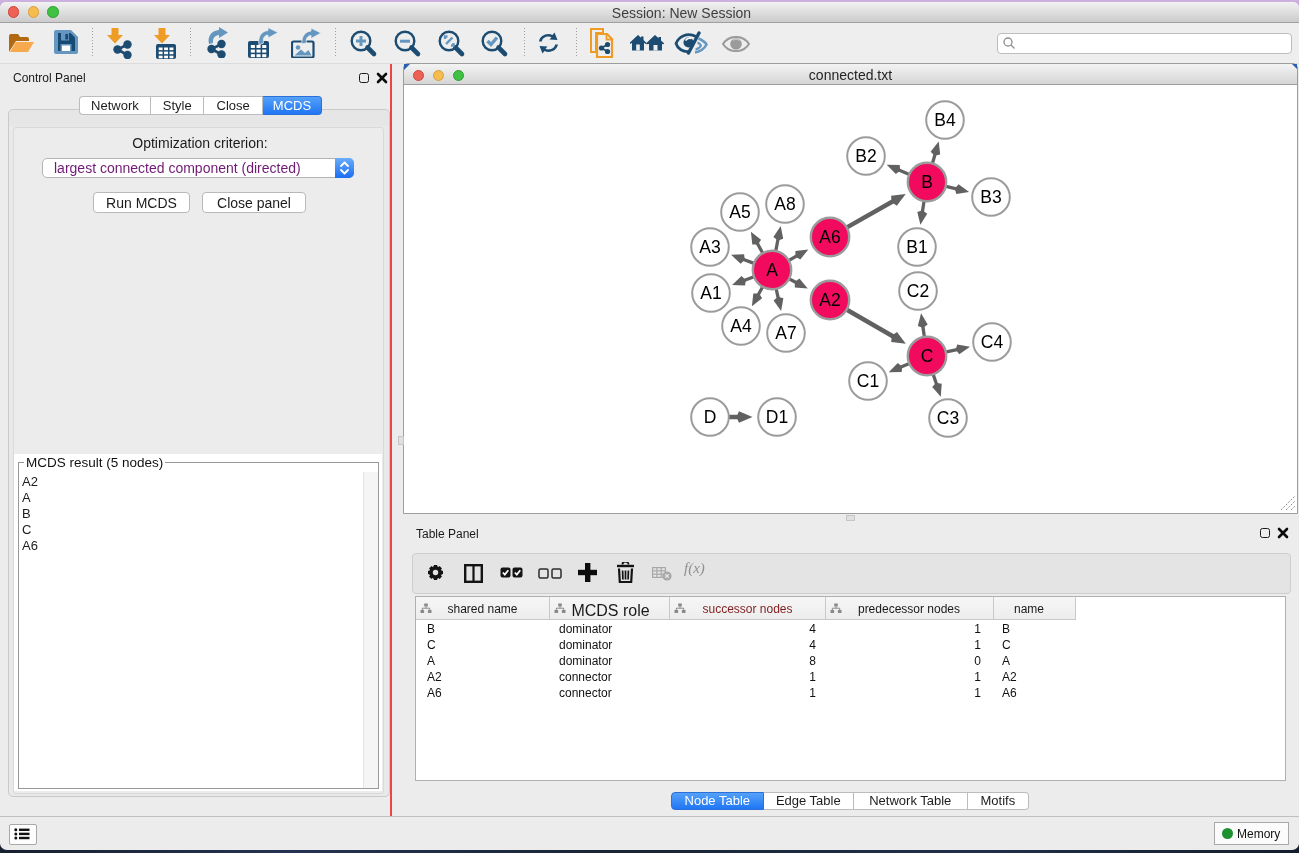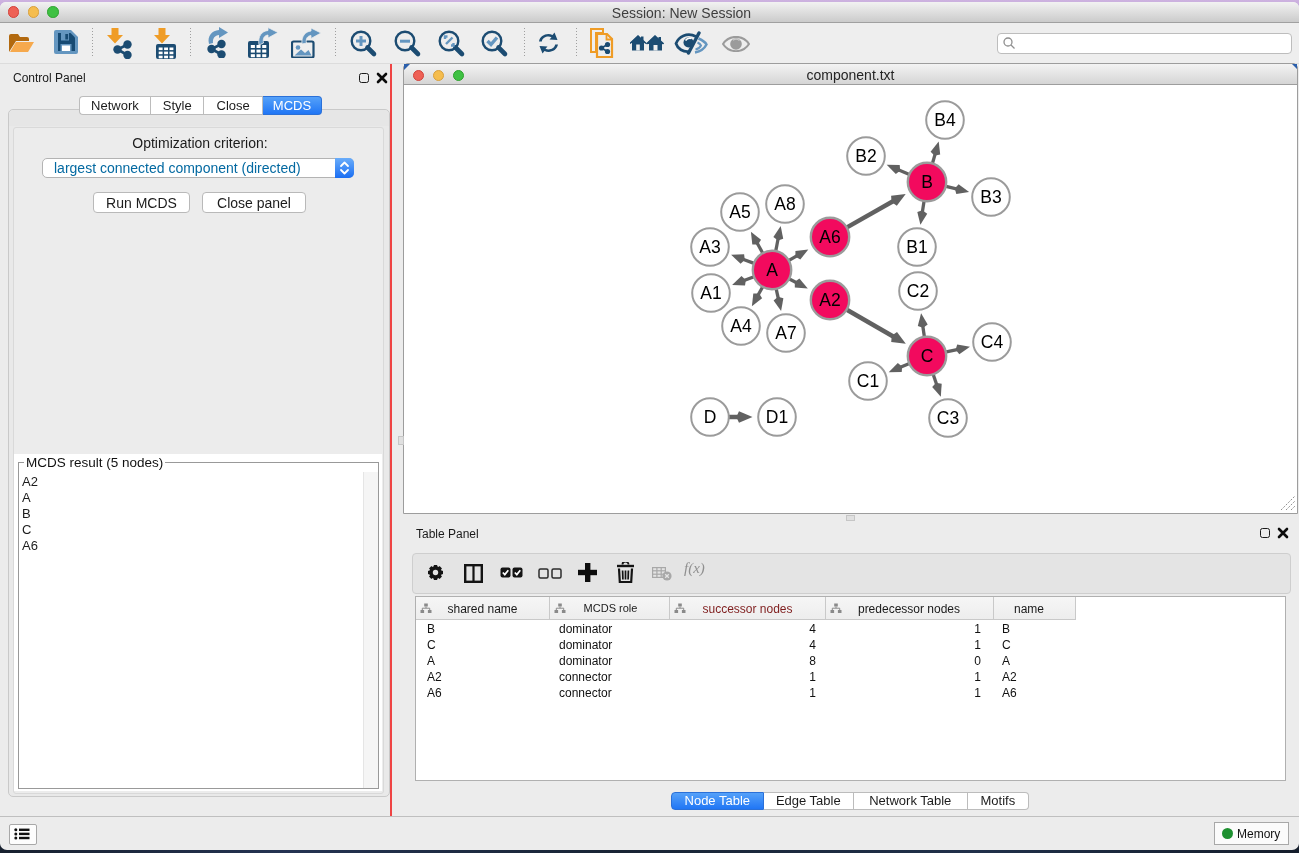--- a/index.html
+++ b/index.html
@@ -175,21 +175,21 @@
       <div style="box-sizing:border-box;width:71.8px;background:#fff;border:1px solid #bcbcbc;border-right:none;border-radius:4px 0 0 4px;display:flex;align-items:center;justify-content:center;color:#1c1c1c;">Network</div>
       <div style="box-sizing:border-box;width:52.9px;background:#fff;border:1px solid #bcbcbc;border-right:none;display:flex;align-items:center;justify-content:center;color:#1c1c1c;">Style</div>
       <div style="box-sizing:border-box;width:60px;background:#fff;border:1px solid #bcbcbc;display:flex;align-items:center;justify-content:center;color:#1c1c1c;">Close</div>
       <div style="box-sizing:border-box;width:58.5px;background:linear-gradient(#55a1f9,#2076f5);border:1px solid #2a70d8;border-left:none;border-radius:0 4px 4px 0;display:flex;align-items:center;justify-content:center;color:#fff;">MCDS</div>
     </div>
 
     <div class="abs" style="left:13px;top:63px;width:371px;height:667px;background:#ececec;border:1px solid #d9d9d9;border-radius:3px;box-sizing:border-box;"></div>
     <div class="abs" style="left:5px;top:71px;width:390px;text-align:center;font-size:14px;color:#1c1c1c;">Optimization criterion:</div>
 
     <div class="abs" style="left:42px;top:94px;width:312px;height:20px;background:#fff;border:1px solid #b3b3b3;border-radius:5px;box-sizing:border-box;"></div>
-    <div class="abs" style="left:54px;top:96px;font-size:14px;color:#0369a1;">largest connected component (directed)</div>
+    <div class="abs" style="left:54px;top:96px;font-size:14px;color:#701a75;">largest connected component (directed)</div>
     <div class="abs" style="left:335px;top:94px;width:19px;height:20px;background:linear-gradient(#6aadfa,#1a6ef3);border-radius:0 5px 5px 0;"></div>
     <svg class="abs" style="left:338px;top:96px;" width="13" height="16" viewBox="0 0 13 16">
       <path d="M3 6 L6.5 2.5 L10 6" fill="none" stroke="#fff" stroke-width="1.8" stroke-linecap="round" stroke-linejoin="round"></path>
       <path d="M3 10 L6.5 13.5 L10 10" fill="none" stroke="#fff" stroke-width="1.8" stroke-linecap="round" stroke-linejoin="round"></path>
     </svg>
 
     <div class="abs txt13" style="left:93px;top:128px;width:95px;height:19px;background:#fff;border:1px solid #b9b9b9;border-radius:4px;display:flex;align-items:center;justify-content:center;font-size:14px;">Run MCDS</div>
     <div class="abs txt13" style="left:202px;top:128px;width:102px;height:19px;background:#fff;border:1px solid #b9b9b9;border-radius:4px;display:flex;align-items:center;justify-content:center;font-size:14px;">Close panel</div>
 
     <div class="abs" style="left:14px;top:390px;width:368px;height:337px;background:#fff;"></div>
@@ -200,21 +200,21 @@
   </div>
 
   <div id="netwin" class="abs" style="left:403px;top:63px;width:895px;height:451px;">
 
     <div class="abs" style="left:0;top:0;width:895px;height:450.5px;border:1px solid #9d9d9d;border-radius:6px 6px 0 0;box-sizing:border-box;background:#fff;"></div>
 
     <div class="abs" style="left:0;top:0;width:895px;height:22px;background:linear-gradient(#f3f3f3,#d5d5d5);border:1px solid #9d9d9d;border-radius:6px 6px 0 0;box-sizing:border-box;"></div>
     <div class="abs" style="left:9.5px;top:6.5px;width:11px;height:11px;border-radius:50%;background:#ee6156;border:0.5px solid #d3423b;box-sizing:border-box;"></div>
     <div class="abs" style="left:29.5px;top:6.5px;width:11px;height:11px;border-radius:50%;background:#f5bd4e;border:0.5px solid #d9a03c;box-sizing:border-box;"></div>
     <div class="abs" style="left:49.5px;top:6.5px;width:11px;height:11px;border-radius:50%;background:#3fc143;border:0.5px solid #2da22d;box-sizing:border-box;"></div>
-    <div class="abs" style="left:0;top:3.5px;width:895px;text-align:center;font-size:14px;color:#242424;">component.txt</div>
+    <div class="abs" style="left:0;top:3.5px;width:895px;text-align:center;font-size:14px;color:#242424;">connected.txt</div>
 
     <svg class="abs" style="left:1px;top:1px;" width="6" height="6" viewBox="0 0 6 6">
         <path d="M0 0 L6 0 L0 6 Z" fill="#2b5fac"></path>
       </svg>
     <svg class="abs" style="left:889px;top:1px;" width="5" height="5" viewBox="0 0 5 5">
         <path d="M0 0 L5 0 L5 5 Z" fill="#2b5fac"></path>
       </svg>
 
     <svg class="abs" style="left:875px;top:430px;" width="18" height="18" viewBox="0 0 18 18">
       <g stroke="#909090" stroke-width="1" stroke-dasharray="2,1.4">
@@ -390,21 +390,21 @@
       <rect x="7.9" y="7" width="3.6" height="3" fill="#8a8a8a"></rect>
       <path d="M6 3.5 L6 5.2 M2.3 7 L2.3 5.2 L9.7 5.2 L9.7 7" stroke="#8a8a8a" stroke-width="1" fill="none"></path>
     </svg>
   <svg class="abs" style="left:431px;top:89px;" width="12" height="11" viewBox="0 0 12 11">
       <rect x="4.2" y="0.5" width="3.6" height="3" fill="#8a8a8a"></rect>
       <rect x="0.5" y="7" width="3.6" height="3" fill="#8a8a8a"></rect>
       <rect x="7.9" y="7" width="3.6" height="3" fill="#8a8a8a"></rect>
       <path d="M6 3.5 L6 5.2 M2.3 7 L2.3 5.2 L9.7 5.2 L9.7 7" stroke="#8a8a8a" stroke-width="1" fill="none"></path>
     </svg>
   <div class="abs" style="left:3.5px;top:88px;width:160px;text-align:center;font-size:12px;color:#1a1a1a;">shared name</div>
-  <div class="abs" style="left:131.5px;top:88px;width:160px;text-align:center;font-size:11px;color:#1a1a1a;">MCDS role</div>
+  <div class="abs" style="left:131.5px;top:88px;width:160px;text-align:center;font-size:16px;color:#1a1a1a;">MCDS role</div>
   <div class="abs" style="left:268.5px;top:88px;width:160px;text-align:center;font-size:12px;color:#7f1d1d;">successor nodes</div>
   <div class="abs" style="left:430px;top:88px;width:160px;text-align:center;font-size:12px;color:#1a1a1a;">predecessor nodes</div>
   <div class="abs" style="left:550px;top:88px;width:160px;text-align:center;font-size:12px;color:#1a1a1a;">name</div>
   <div class="abs" style="left:28px;top:108px;font-size:12px;color:#111;">B</div>
   <div class="abs" style="left:160px;top:108px;font-size:12px;color:#111;">dominator</div>
   <div class="abs" style="left:317px;top:108px;width:100px;text-align:right;font-size:12px;color:#111;">4</div>
   <div class="abs" style="left:482px;top:108px;width:100px;text-align:right;font-size:12px;color:#111;">1</div>
   <div class="abs" style="left:603px;top:108px;font-size:12px;color:#111;">B</div>
   <div class="abs" style="left:28px;top:124px;font-size:12px;color:#111;">C</div>
   <div class="abs" style="left:160px;top:124px;font-size:12px;color:#111;">dominator</div>

